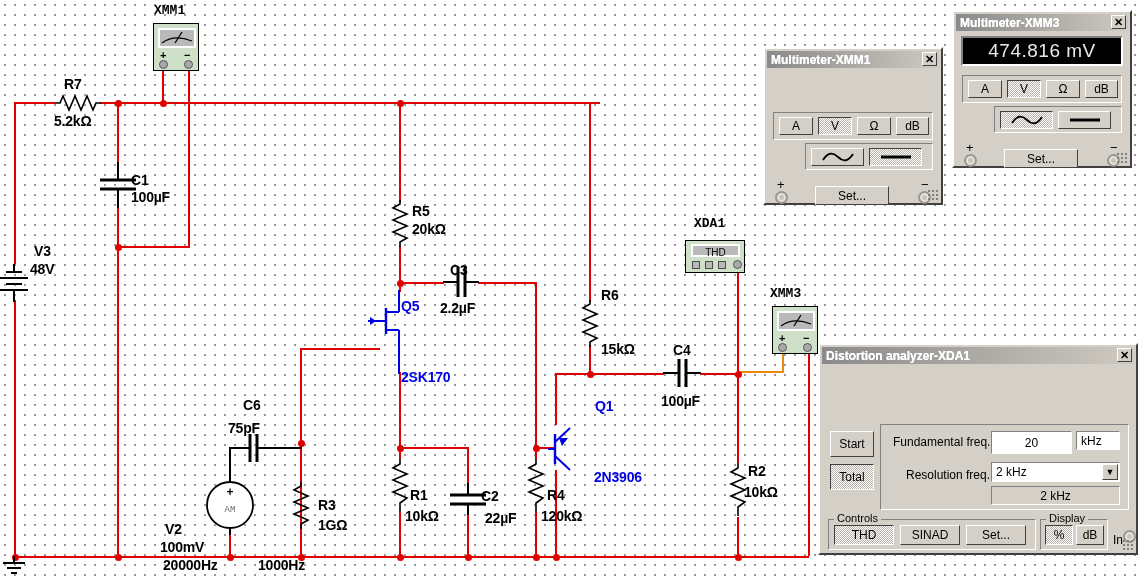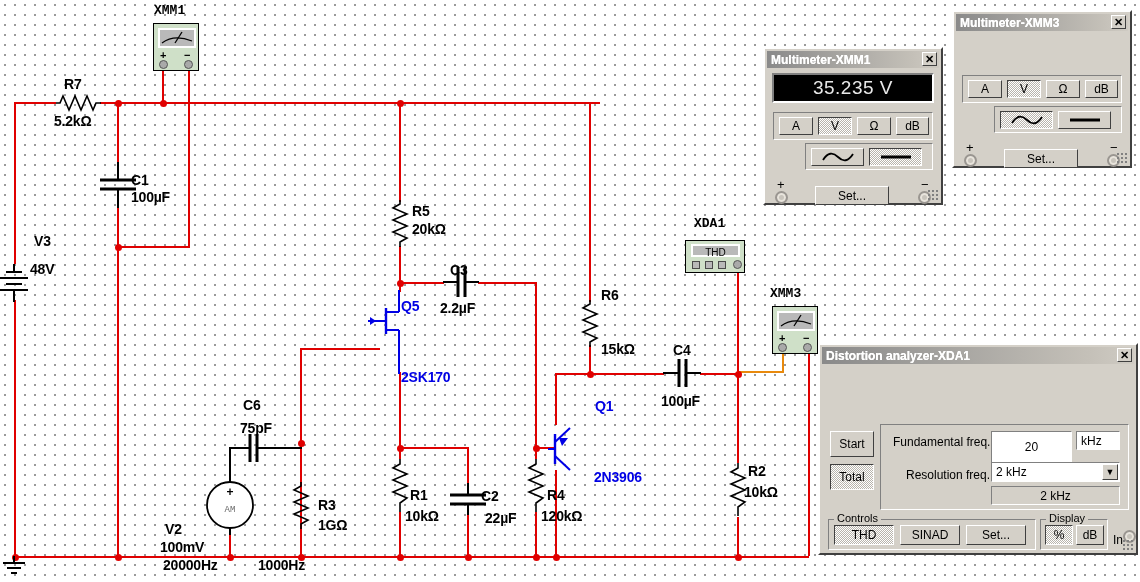--- a/index.html
+++ b/index.html
@@ -380,32 +380,32 @@
     <line x1="23" y1="4" x2="23" y2="32" stroke="#000" stroke-width="3"></line>
     <line x1="23" y1="18" x2="38" y2="18" stroke="#000" stroke-width="2"></line>
   </svg>
 
   <svg class="sym" style="left:727px;top:463px;width:22px;height:54px;">
     <polyline points="11,0 11,5 4,9 18,15 4,21 18,27 4,33 18,39 11,44 11,53" fill="none" stroke="#000" stroke-width="1.6"></polyline>
   </svg>
 
   <div class="lbl" style="left:64px;top:76px;">R7</div>
   <div class="lbl" style="left:54px;top:113px;">5.2kΩ</div>
-  <div class="lbl" style="left:34px;top:233px;">V3</div>
+  <div class="lbl" style="left:34px;top:243px;">V3</div>
   <div class="lbl" style="left:30px;top:261px;">48V</div>
   <div class="lbl" style="left:131px;top:172px;">C1</div>
   <div class="lbl" style="left:131px;top:189px;">100µF</div>
   <div class="lbl" style="left:412px;top:203px;">R5</div>
   <div class="lbl" style="left:412px;top:221px;">20kΩ</div>
   <div class="lbl" style="left:450px;top:262px;">C3</div>
   <div class="lbl" style="left:440px;top:300px;">2.2µF</div>
   <div class="lbl blue" style="left:401px;top:298px;">Q5</div>
   <div class="lbl blue" style="left:401px;top:369px;">2SK170</div>
   <div class="lbl" style="left:243px;top:397px;">C6</div>
-  <div class="lbl" style="left:240px;top:420px;">75pF</div>
+  <div class="lbl" style="left:228px;top:420px;">75pF</div>
   <div class="lbl" style="left:165px;top:521px;">V2</div>
   <div class="lbl" style="left:160px;top:539px;">100mV</div>
   <div class="lbl" style="left:163px;top:557px;">20000Hz</div>
   <div class="lbl" style="left:258px;top:557px;">1000Hz</div>
   <div class="lbl" style="left:318px;top:497px;">R3</div>
   <div class="lbl" style="left:318px;top:517px;">1GΩ</div>
   <div class="lbl" style="left:410px;top:487px;">R1</div>
   <div class="lbl" style="left:405px;top:508px;">10kΩ</div>
   <div class="lbl" style="left:481px;top:488px;">C2</div>
   <div class="lbl" style="left:485px;top:510px;">22µF</div>
@@ -455,21 +455,20 @@
     <div class="inst-pm" style="left:30px;top:25px;">−</div>
     <div class="inst-term" style="left:5px;top:36px;"></div>
     <div class="inst-term" style="left:30px;top:36px;"></div>
   </div>
 
   <div class="panel" style="left:763px;top:10px;width:180px;height:158px;margin-top:37px;">
     <div class="titlebar">
       <span class="tt">Multimeter-XMM1</span>
       <div class="closebtn">✕</div>
     </div>
-    <div class="lcd" style="left:7px;top:24px;width:162px;height:30px;">35.235 V</div>
     <div class="group" style="left:8px;top:63px;width:160px;height:28px;"></div>
     <div class="btn" style="left:14px;top:68px;width:34px;height:18px;">A</div>
     <div class="btn on" style="left:53px;top:68px;width:34px;height:18px;">V</div>
     <div class="btn" style="left:92px;top:68px;width:34px;height:18px;">Ω</div>
     <div class="btn" style="left:131px;top:68px;width:33px;height:18px;">dB</div>
     <div class="group" style="left:40px;top:94px;width:128px;height:27px;"></div>
     <div class="btn" style="left:46px;top:99px;width:53px;height:18px;">
       <svg width="34" height="12" viewBox="0 0 34 12">
         <path d="M2,9 Q9,-2 17,6 Q25,14 32,3" fill="none" stroke="#000" stroke-width="1.8"></path>
       </svg>
@@ -485,20 +484,21 @@
     <div class="term-big" style="left:153px;top:142px;"></div>
     <div class="btn" style="left:50px;top:137px;width:74px;height:19px;">Set...</div>
     <div class="grip" style="right:2px;bottom:2px;"></div>
   </div>
 
   <div class="panel" style="left:952px;top:10px;width:180px;height:158px;">
     <div class="titlebar">
       <span class="tt">Multimeter-XMM3</span>
       <div class="closebtn">✕</div>
     </div>
+    <div class="lcd" style="left:7px;top:24px;width:162px;height:30px;">474.816 mV</div>
     <div class="group" style="left:8px;top:63px;width:160px;height:28px;"></div>
     <div class="btn" style="left:14px;top:68px;width:34px;height:18px;">A</div>
     <div class="btn on" style="left:53px;top:68px;width:34px;height:18px;">V</div>
     <div class="btn" style="left:92px;top:68px;width:34px;height:18px;">Ω</div>
     <div class="btn" style="left:131px;top:68px;width:33px;height:18px;">dB</div>
     <div class="group" style="left:40px;top:94px;width:128px;height:27px;"></div>
     <div class="btn on" style="left:46px;top:99px;width:53px;height:18px;">
       <svg width="34" height="12" viewBox="0 0 34 12">
         <path d="M2,9 Q9,-2 17,6 Q25,14 32,3" fill="none" stroke="#000" stroke-width="1.8"></path>
       </svg>
@@ -521,21 +521,21 @@
       <span class="tt">Distortion analyzer-XDA1</span>
       <div class="closebtn">✕</div>
     </div>
 
     <div class="group2" style="left:60px;top:79px;width:249px;height:86px;"></div>
 
     <div class="btn" style="left:10px;top:86px;width:44px;height:26px;">Start</div>
     <div class="btn on" style="left:10px;top:119px;width:44px;height:26px;">Total</div>
 
     <div class="plabel" style="left:73px;top:90px;">Fundamental freq.</div>
-    <div class="textfield" style="left:171px;top:86px;width:81px;height:32px;justify-content:center;">20</div>
+    <div class="textfield" style="left:171px;top:86px;width:81px;height:23px;justify-content:center;">20</div>
     <div class="textfield" style="left:256px;top:86px;width:44px;height:19px;padding-left:4px;">kHz</div>
 
     <div class="plabel" style="left:86px;top:123px;">Resolution freq.</div>
     <div class="combo" style="left:171px;top:117px;width:129px;height:20px;">
       <span style="padding-left:4px;">2 kHz</span>
       <div class="combo-arrow">▼</div>
     </div>
     <div class="flatfield" style="left:171px;top:141px;width:129px;height:19px;">2 kHz</div>
 
     <div class="gbox" style="left:8px;top:174px;width:208px;height:31px;">

